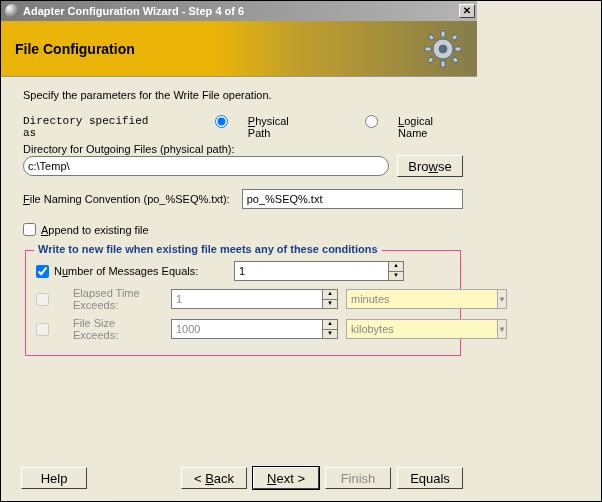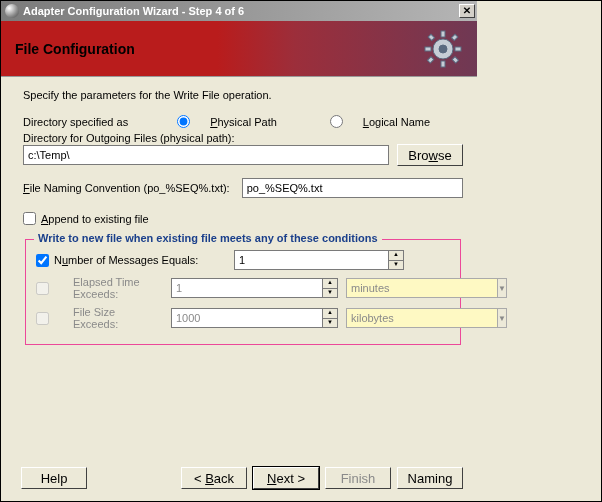--- a/index.html
+++ b/index.html
@@ -37,21 +37,21 @@
     border-right-color: #404040;
     border-bottom-color: #404040;
     font-family: Marlett, Arial;
     font-size: 10px;
     line-height: 12px;
     text-align: center;
     color: #000;
     cursor: pointer;
   }
   .header {
-    background: #b91c1c;
+    background: #eab308;
     height: 56px;
     border-bottom: 1px solid #999;
     display: flex;
     align-items: center;
     padding: 16px 14px;
     position: relative;
     overflow: hidden;
   }
   .header h1 {
     font-size: 14px;
@@ -68,34 +68,34 @@
     position: absolute;
     right: 14px; top: 8px;
     width: 40px; height: 40px;
   }
   .content {
     padding: 12px 14px 6px 14px;
     margin-left: 8px;
   }
   .intro { margin-bottom: 14px; }
   .row { display: flex; align-items: center; margin-bottom: 4px; }
-  .row-label { margin-right: 18px; }
+  .row-label { margin-right: 18px; font-family: Liberation Mono, monospace; }
   .radio-group { display: flex; gap: 22px; align-items: center; }
-  .radio-item { display: flex; align-items: center; gap: 20px; padding-left: 31px; }
+  .radio-item { display: flex; align-items: flex-start; gap: 20px; padding-left: 31px; }
   .underline { text-decoration: underline; }
   input[type="text"].field {
     width: 100%;
     height: 20px;
     border: 1px solid #7a7a7a;
     padding: 1px 4px;
     font-family: inherit;
     font-size: 11px;
   }
   .dir-row { display: flex; gap: 8px; align-items: center; margin-bottom: 12px; }
-  .dir-row .field { flex: 1; }
+  .dir-row .field { flex: 1; border-radius: 10px; }
   .btn {
     height: 22px;
     min-width: 66px;
     background: #ece9d8;
     border: 1px solid #404040;
     border-top-color: #fff;
     border-left-color: #fff;
     font-family: inherit;
     font-size: 13px;
     cursor: pointer;
@@ -311,16 +311,16 @@
 
   </div>
 </div>
 
 <div class="footer">
   <button class="btn">Help</button>
   <div class="spacer"></div>
   <button class="btn">&lt; <span class="underline">B</span>ack</button>
   <button class="btn default"><span class="underline">N</span>ext &gt;</button>
   <button class="btn" disabled="">Finish</button>
-  <button class="btn">Naming</button>
+  <button class="btn">Equals</button>
 </div>
 
 </div>
 
 </body></html>

